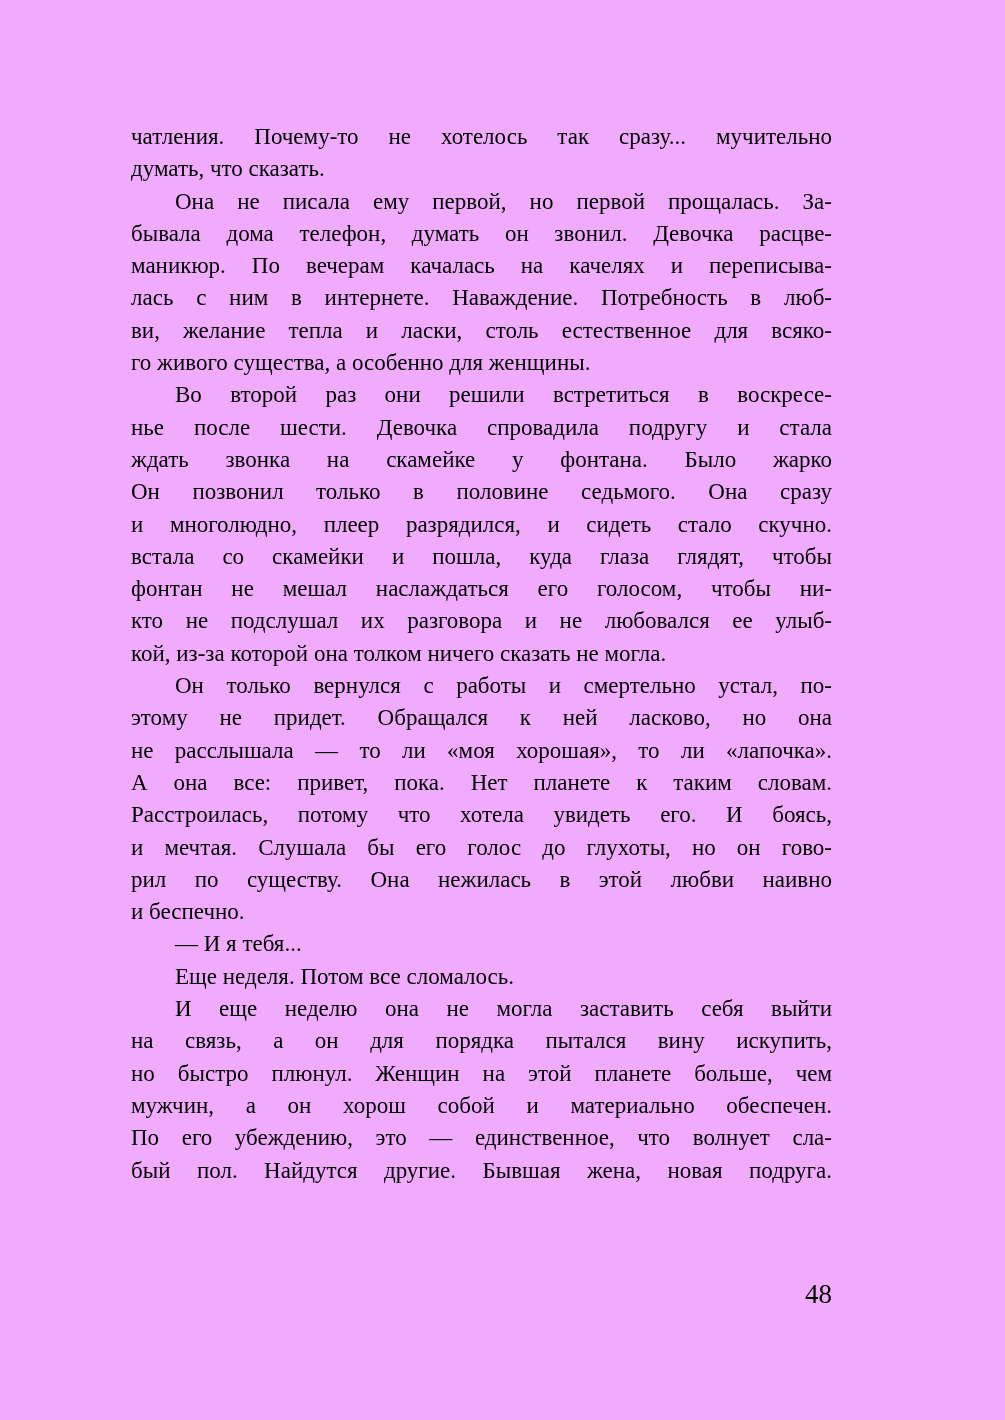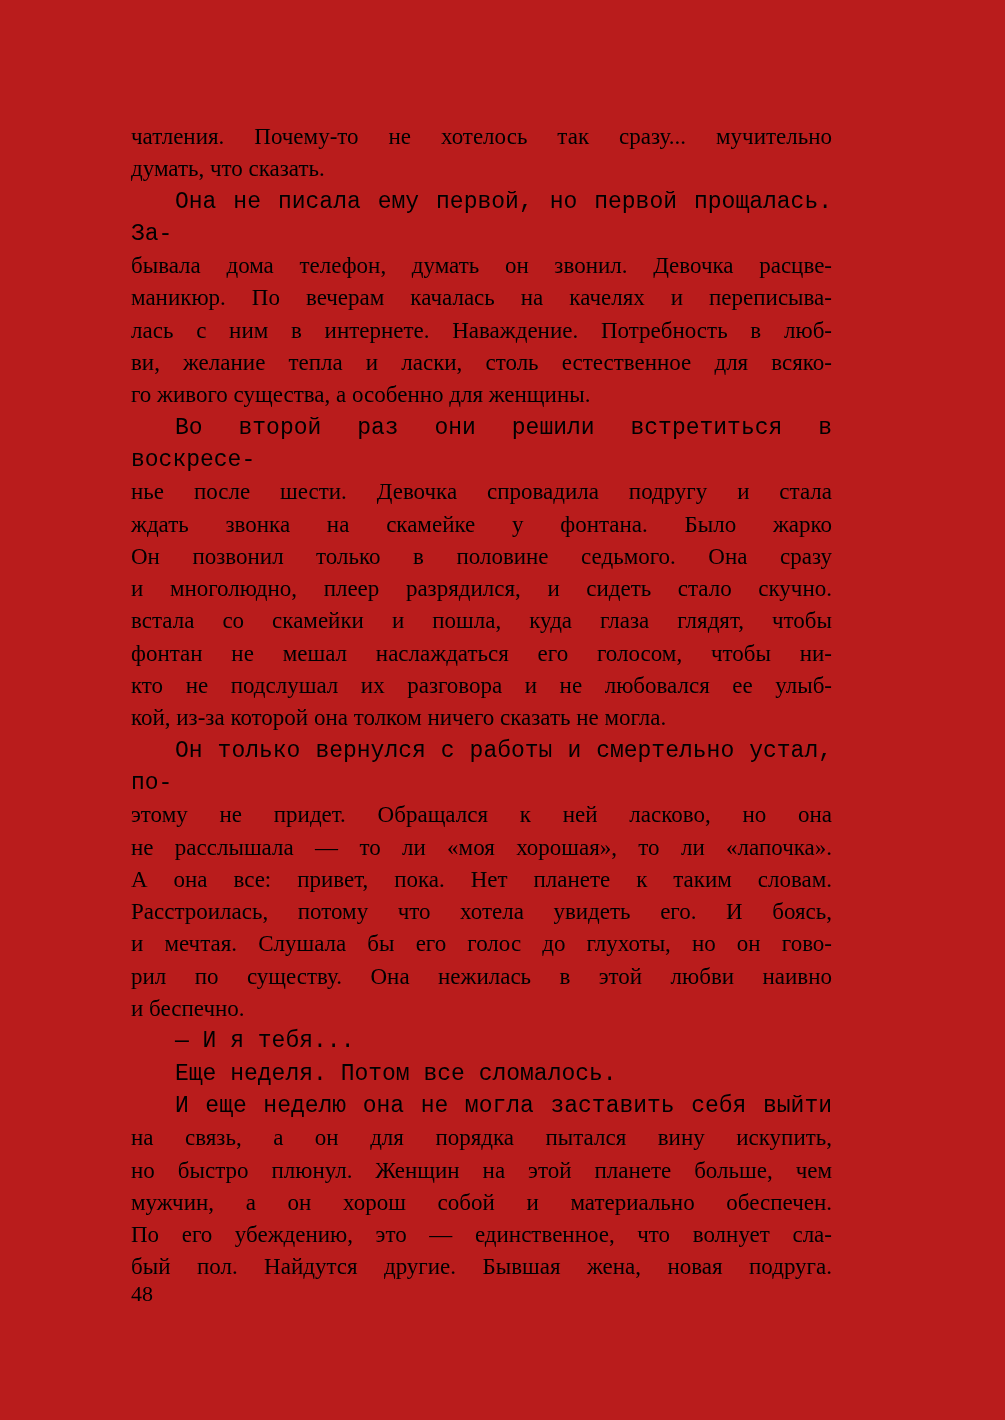--- a/index.html
+++ b/index.html
@@ -4,21 +4,21 @@
 <style>
   html, body {
     margin: 0;
     padding: 0;
     background: #ffffff;
   }
   .page {
     position: relative;
     width: 1005px;
     height: 1420px;
-    background: #b91c1c;
+    background: #f0abfc;
     overflow: hidden;
   }
   .text-block {
     position: absolute;
     left: 131px;
     top: 121px;
     width: 701px;
     font-family: "Liberation Serif", "DejaVu Serif", serif;
     font-size: 23px;
     line-height: 32.3px;
@@ -31,30 +31,29 @@
   }
   .line {
     text-align: justify;
     text-align-last: justify;
   }
   .line.lastline {
     text-align-last: left;
   }
   .paragraph.indent .line:first-child {
     text-indent: 44px;
-    font-family: Liberation Mono, monospace;
   }
   .folio {
     position: absolute;
     left: 131px;
     top: 1278px;
     width: 701px;
-    text-align: left;
+    text-align: right;
     font-family: "Liberation Serif", "DejaVu Serif", serif;
-    font-size: 22px;
+    font-size: 27px;
     line-height: 32px;
     color: #000000;
   }
 </style>
 </head>
 <body>
 
 <div class="page">
   <main class="text-block">
       <div class="paragraph">

